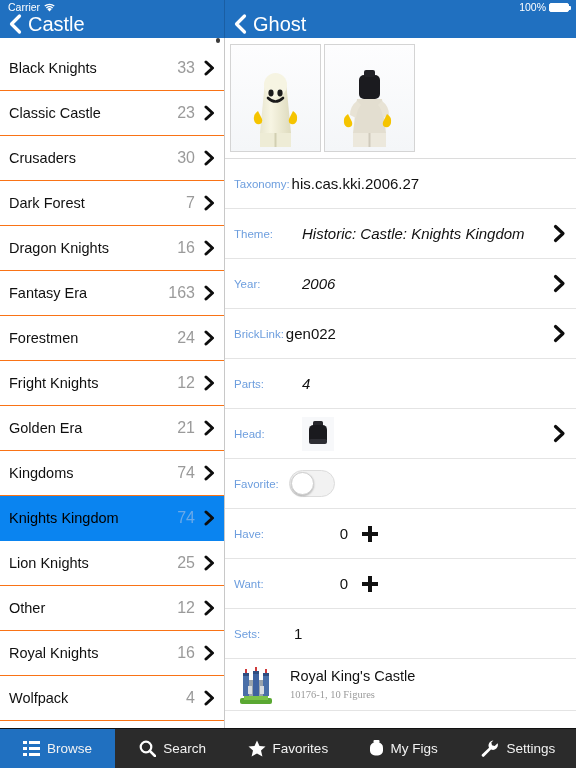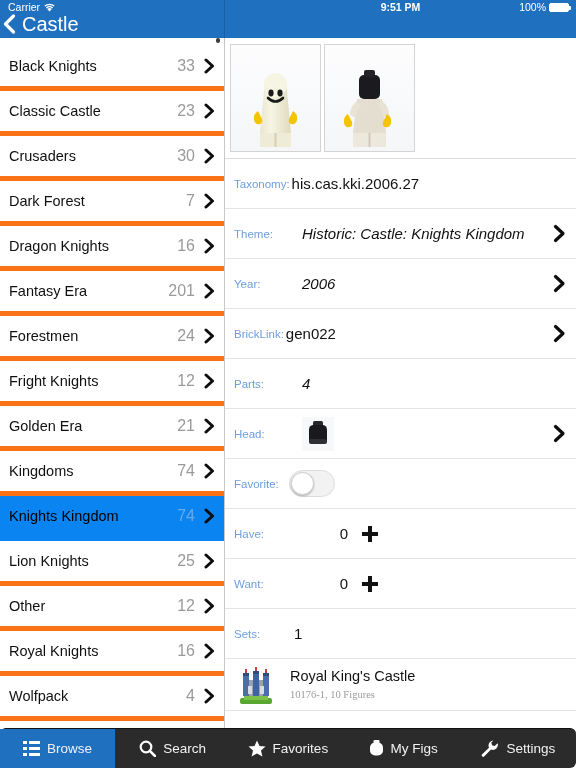--- a/index.html
+++ b/index.html
@@ -45,21 +45,21 @@
   }
   .batt-cap {
     position: absolute; right: -3px; top: 2px;
     width: 2px; height: 4px; background: #fff; border-radius: 0 1px 1px 0;
   }
   .wifi { display: inline-block; width: 11px; height: 9px; position: relative; }
   .wifi svg { display:block; }
 
   .nav-title-row {
     position: absolute; left: 0; right: 0; bottom: 3px;
-    display: flex; align-items: center; 
+    display: flex; align-items: center; padding-left: 6px;
   }
   .back-chevron { width: 18px; height: 22px; flex: 0 0 18px; }
   .nav-title {
     font-size: 20px; color: #ffffff; line-height: 22px;
     margin-left: 4px; white-space: nowrap;
   }
 
   
   .body { flex: 1; display: flex; min-height: 0; }
 
@@ -72,21 +72,21 @@
   }
   .sb-top-pad { height: 8px; background:#fff; }
   .sb-scroll-ind {
     position: absolute; right: 4px; top: 0px;
     width: 4px; height: 5px; background: #3b3b3b;
     border-radius: 2px;
   }
   .sb-row {
     height: 45px; display: flex; align-items: center;
     padding: 0 9px 0 9px;
-    border-bottom: 5px solid #f97316;
+    border-bottom: 1px solid #f97316;
     background: #ffffff;
   }
   .sb-row.selected { background: #0a84f0; border-bottom-color: #0a84f0; }
   .sb-name {
     flex: 1; font-size: 14.5px; color: #101010;
     white-space: nowrap; overflow: hidden;
   }
   .sb-count {
     font-size: 16px; color: #9a9a9a; margin-right: 9px;
   }
@@ -153,21 +153,21 @@
     padding-left: 9px; border-bottom: 1px solid #e4e4e4;
   }
   .set-thumb { width: 44px; height: 42px; flex: 0 0 44px; position: relative; }
   .set-txt { margin-left: 12px; }
   .set-title { font-size: 14.5px; color: #111; line-height: 18px; }
   .set-sub { font-size: 10.5px; color: #9b9b9b; line-height: 15px; margin-top: 2px; font-family: Liberation Serif, serif; }
 
   
   .tabbar {
     height: 40px; flex: 0 0 40px; display: flex;
-    background: #2b2b2b; border-top: 1px solid #111; border-radius: 6px;
+    background: #2b2b2b; border-top: 1px solid #111;
   }
   .tab {
     flex: 1; display: flex; align-items: center; justify-content: center;
     gap: 7px; color: #f2f2f2; font-size: 13.5px;
   }
   .tab.active { background: #2070c0; flex: 0 0 115px; }
   .tab svg { display: block; }
   .tab-label { line-height: 16px; }
 </style>
 </head>
@@ -193,28 +193,35 @@
         <span class="back-chevron">
           <svg width="18" height="22" viewBox="0 0 18 22">
             <path d="M13.5 3 L5.5 11 L13.5 19" stroke="#fff" stroke-width="3.2" fill="none" stroke-linecap="round" stroke-linejoin="round"></path>
           </svg>
         </span>
         <span class="nav-title">Castle</span>
       </div>
     </div>
 
     <div class="nav-right">
-      <div class="status-time">9:51 PM</div>
       <div class="status-batt">
         <span>100%</span>
         <span class="batt-body">
           <span class="batt-cap"></span>
         </span>
       </div>
 
+      <div class="nav-title-row">
+        <span class="back-chevron">
+          <svg width="18" height="22" viewBox="0 0 18 22">
+            <path d="M13.5 3 L5.5 11 L13.5 19" stroke="#fff" stroke-width="3.2" fill="none" stroke-linecap="round" stroke-linejoin="round"></path>
+          </svg>
+        </span>
+        <span class="nav-title">Ghost</span>
+      </div>
     </div>
   </div>
 
   <div class="body">
 
     <div class="sidebar">
       <div class="sb-scroll-ind"></div>
       <div class="sb-top-pad"></div>
       <div id="sidebar-rows">
           <div class="sb-row">
@@ -247,21 +254,21 @@
           </div>
           <div class="sb-row">
             <span class="sb-name">Dragon Knights</span>
             <span class="sb-count">16</span>
             <span class="chev"><svg width="11" height="16" viewBox="0 0 11 16">
                 <path d="M2 2 L8.5 8 L2 14" stroke="#0d0d0d" stroke-width="3" fill="none" stroke-linecap="round" stroke-linejoin="round"></path>
               </svg></span>
           </div>
           <div class="sb-row">
             <span class="sb-name">Fantasy Era</span>
-            <span class="sb-count">201</span>
+            <span class="sb-count">163</span>
             <span class="chev"><svg width="11" height="16" viewBox="0 0 11 16">
                 <path d="M2 2 L8.5 8 L2 14" stroke="#0d0d0d" stroke-width="3" fill="none" stroke-linecap="round" stroke-linejoin="round"></path>
               </svg></span>
           </div>
           <div class="sb-row">
             <span class="sb-name">Forestmen</span>
             <span class="sb-count">24</span>
             <span class="chev"><svg width="11" height="16" viewBox="0 0 11 16">
                 <path d="M2 2 L8.5 8 L2 14" stroke="#0d0d0d" stroke-width="3" fill="none" stroke-linecap="round" stroke-linejoin="round"></path>
               </svg></span>

